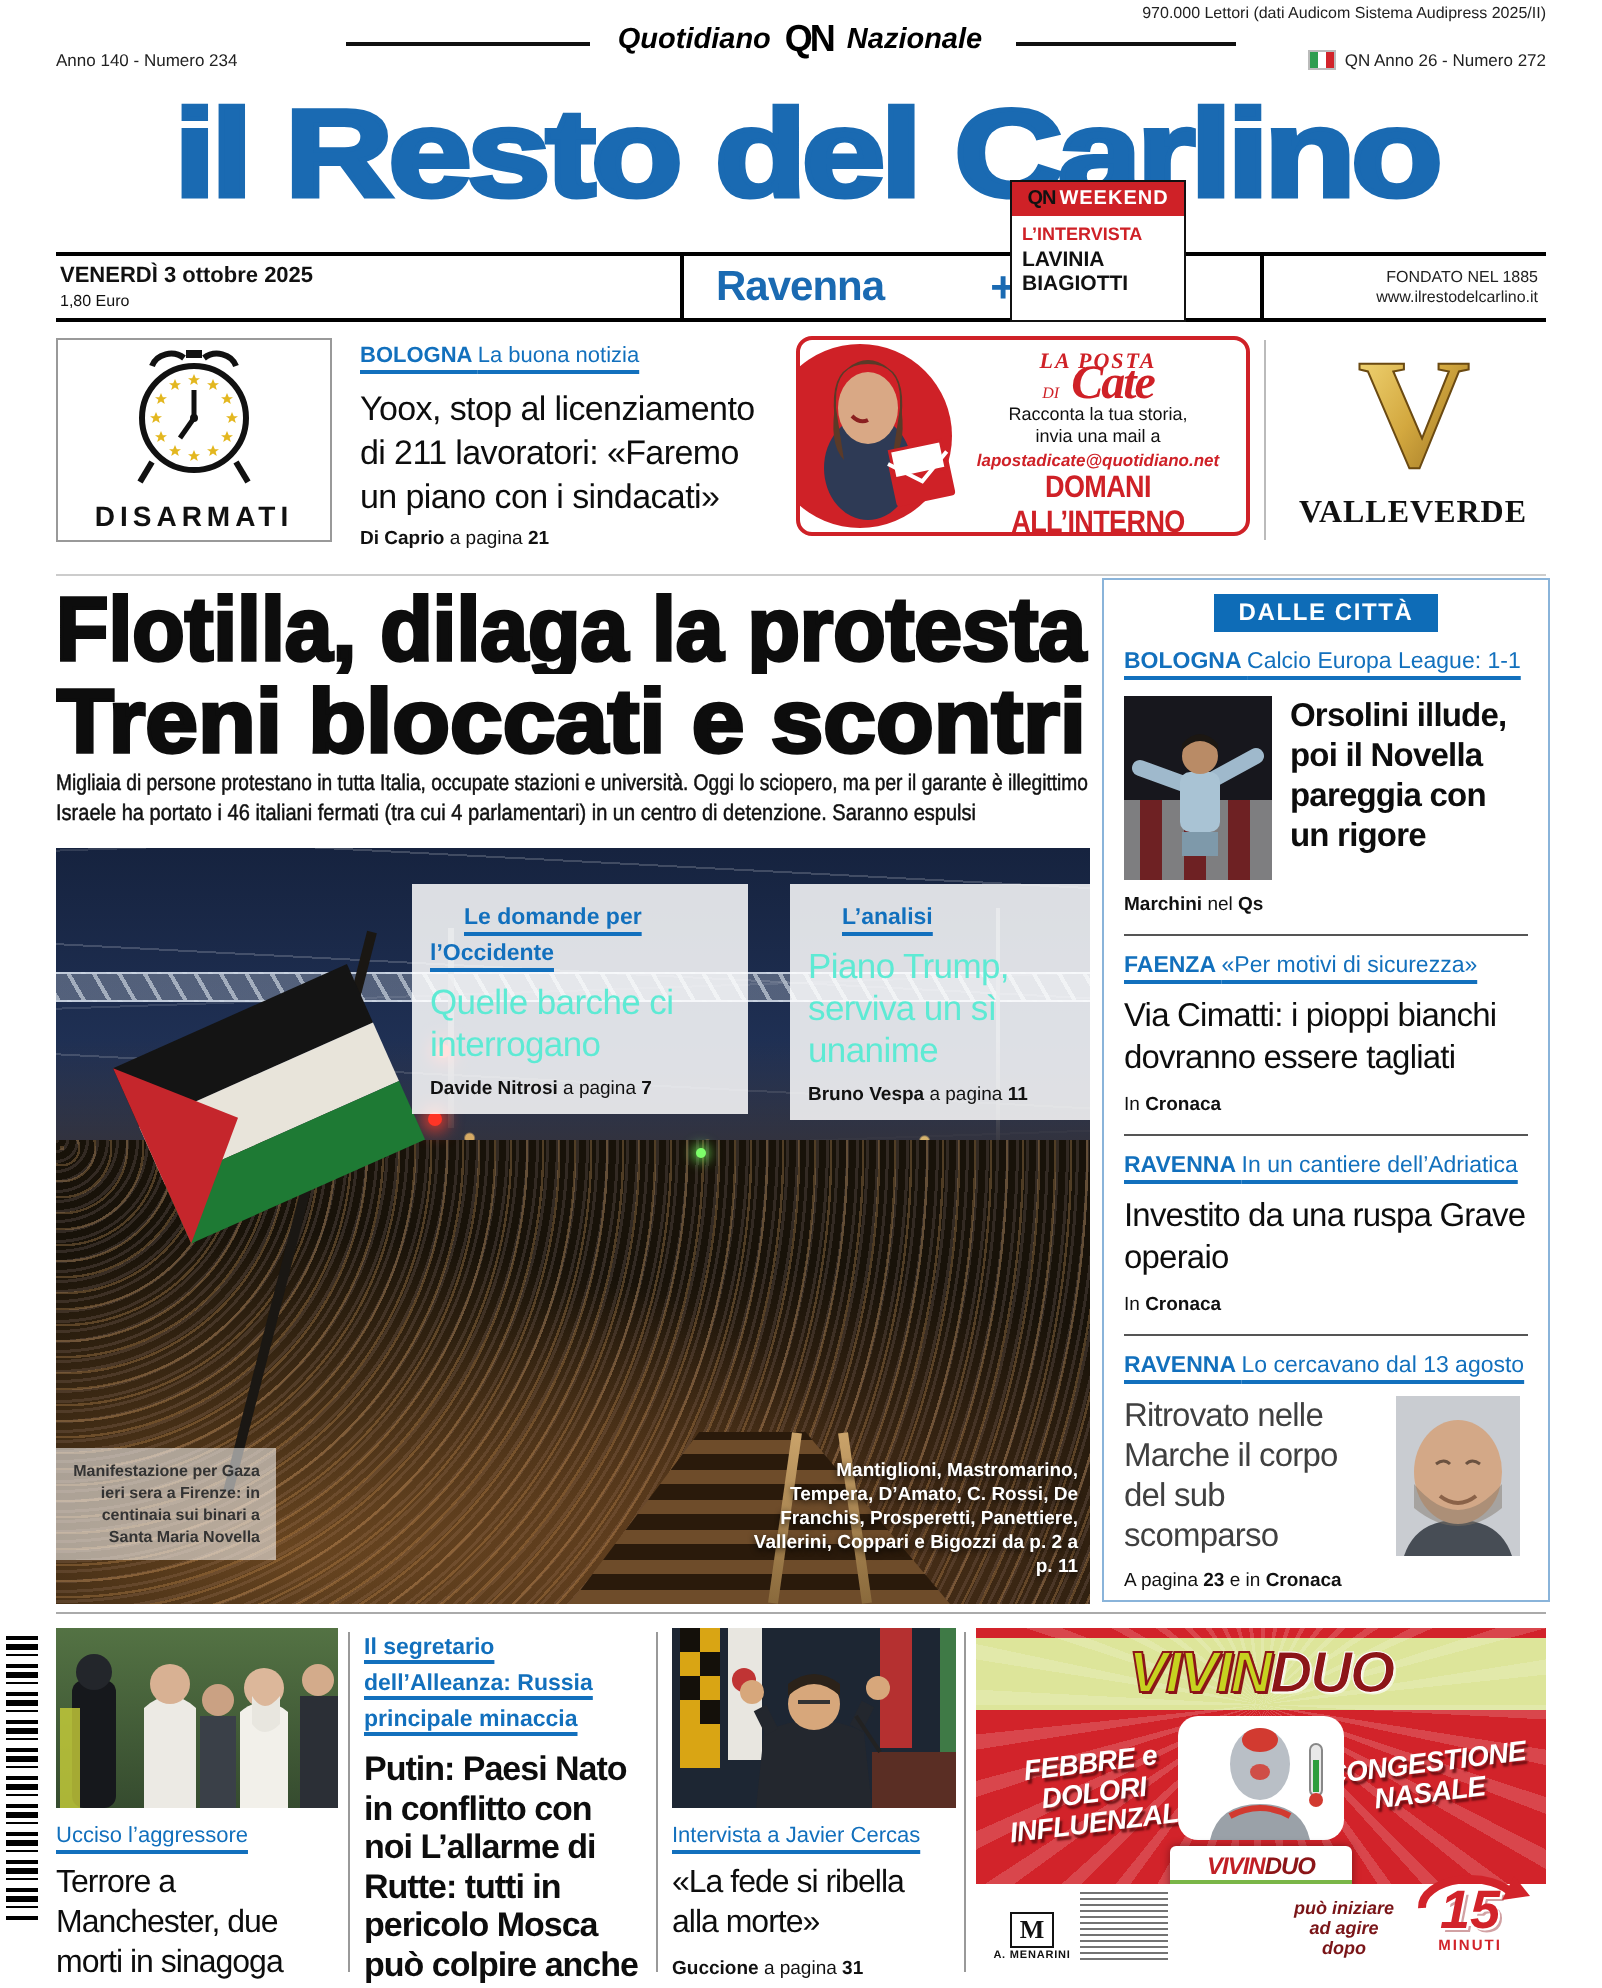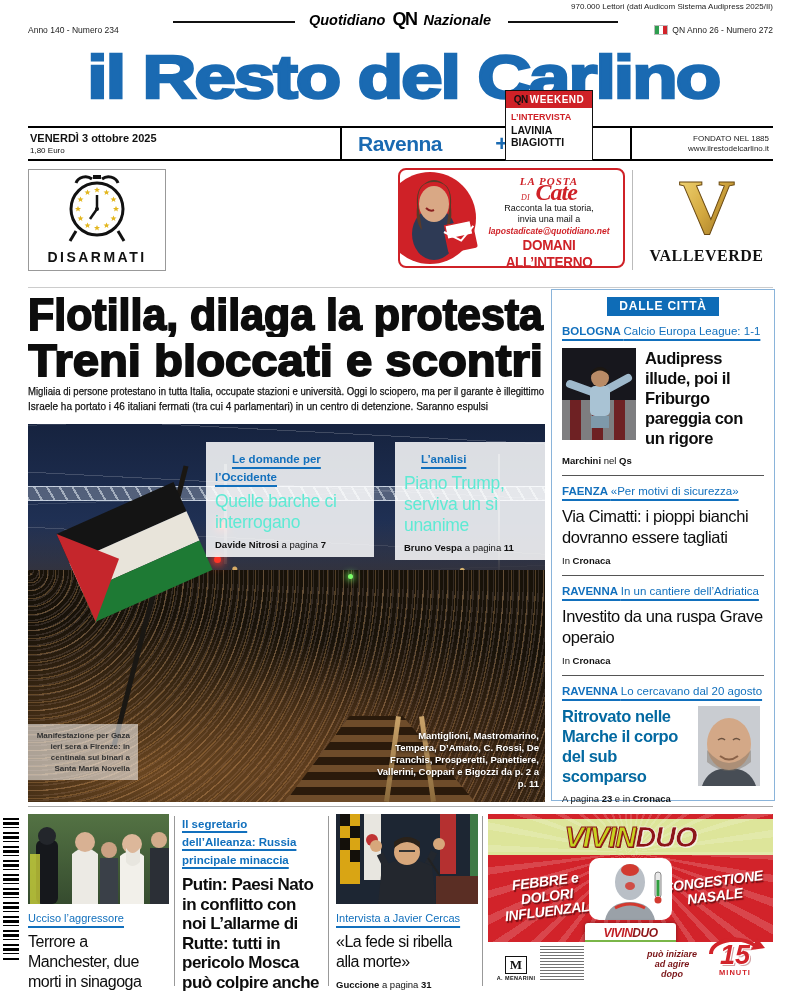--- a/index.html
+++ b/index.html
@@ -107,21 +107,21 @@
 
   
   .rail{position:absolute;left:551px;top:289px;width:224px;height:512px;border:1.5px solid #8ab4da;box-sizing:border-box;padding:7px 10px;background:#fff;}
   .rail-badge{width:fit-content;margin:0 auto;background:#0e6cb7;color:#fff;font-weight:bold;font-size:12px;letter-spacing:0.8px;padding:2px 12px 3px;}
   .rail .kicker{font-size:11.5px;display:inline-block;margin-top:9px;}
   .rail-hr{border:0;border-top:1.2px solid #555;margin:9px 0 0;}
   .rs1-row{display:flex;gap:9px;margin-top:9px;}
   .rs1-h{font-weight:bold;font-size:16.5px;line-height:20px;letter-spacing:-0.4px;color:#0d0d0d;}
   .rail-h-light{font-size:16.5px;line-height:21px;letter-spacing:-0.4px;color:#0d0d0d;margin-top:7px;}
   .rs4-row{display:flex;gap:8px;margin-top:7px;}
-  .rs4-h{font-weight:bold;font-size:16.5px;line-height:20px;letter-spacing:-0.4px;width:128px;color:#0369a1;}
+  .rs4-h{font-weight:normal;font-size:16.5px;line-height:20px;letter-spacing:-0.4px;width:128px;color:#404040;}
   .rail .byline{display:block;margin-top:7px;}
 
   .hr2{position:absolute;left:28px;top:806px;width:745px;height:1.2px;background:#aaa;}
 
   
   .barcode{position:absolute;left:3px;top:818px;width:16px;height:142px;background:
      repeating-linear-gradient(180deg,#000 0 2px,#fff 2px 4px,#000 4px 7px,#fff 7px 9px,#000 9px 10px,#fff 10px 14px);}
   .bcol{position:absolute;top:814px;}
   .bcol .kicker{display:inline-block;}
   .b-photo{width:100%;height:90px;display:block;}
@@ -235,20 +235,25 @@
         <use href="#st" transform="translate(-16.5,-9.5)"></use>
           <use href="#st" transform="translate(-9.5,-16.5)"></use>
         <line x1="0" y1="0" x2="0" y2="-14" stroke="#111" stroke-width="2.5"></line>
         <line x1="0" y1="0" x2="-7" y2="10" stroke="#111" stroke-width="2.5"></line>
         <circle r="2" fill="#111"></circle>
       </g>
     </svg>
     <div class="disarmati-caption">DISARMATI</div>
   </div>
 
+  <div class="yoox">
+    <span class="kicker"><span class="b">BOLOGNA </span><span>La buona notizia</span></span>
+    <div class="yoox-h">Yoox, stop al licenziamento di 211 lavoratori: «Faremo un piano con i sindacati»</div>
+    <div class="byline" style="margin-top:4px;"><span class="b">Di Caprio </span><span>a pagina </span><span class="b">21</span></div>
+  </div>
 
   <div class="posta">
     <div class="posta-art">
       <svg width="78" height="96" viewBox="0 0 78 96">
         <circle cx="30" cy="48" r="46" fill="#cf2127"></circle>
         <ellipse cx="34" cy="64" rx="22" ry="26" fill="#2e3a55"></ellipse>
         <ellipse cx="34" cy="34" rx="15" ry="18" fill="#d9a885"></ellipse>
         <path d="M18 30 Q18 12 34 12 Q50 12 50 30 L50 44 Q54 20 44 14 Q34 6 24 14 Q14 20 18 44 Z" fill="#5a3a28"></path>
         <path d="M18 30 Q14 52 22 60 L18 34 Z" fill="#5a3a28"></path>
         <path d="M50 30 Q54 52 46 60 L50 34 Z" fill="#5a3a28"></path>
@@ -357,39 +362,39 @@
             <rect x="52" y="52" width="11" height="40" fill="#c03434"></rect>
           <rect x="0" y="52" width="74" height="40" fill="rgba(10,10,16,.45)"></rect>
         </g>
         <line x1="8" y1="36" x2="30" y2="44" stroke="#9fb9cc" stroke-width="8" stroke-linecap="round"></line>
         <line x1="66" y1="30" x2="44" y2="42" stroke="#9fb9cc" stroke-width="8" stroke-linecap="round"></line>
         <rect x="28" y="38" width="20" height="30" rx="5" fill="#a9c3d4"></rect>
         <circle cx="38" cy="30" r="9" fill="#b98b66"></circle>
         <path d="M29 27 Q38 18 47 27 L47 24 Q38 14 29 24 Z" fill="#1c1712"></path>
         <rect x="29" y="68" width="18" height="12" fill="#7e99aa"></rect>
       </svg>
-      <div class="rs1-h">Audipress illude, poi il Friburgo pareggia con un rigore</div>
+      <div class="rs1-h">Orsolini illude, poi il Novella pareggia con un rigore</div>
     </div>
     <span class="byline"><span class="b">Marchini </span><span>nel </span><span class="b">Qs</span></span>
 
     <hr class="rail-hr">
 
     <span class="kicker"><span class="b">FAENZA </span><span>«Per motivi di sicurezza»</span></span>
     <div class="rail-h-light">Via Cimatti: i pioppi bianchi dovranno essere tagliati</div>
     <span class="byline"><span>In </span><span class="b">Cronaca</span></span>
 
     <hr class="rail-hr">
 
     <span class="kicker"><span class="b">RAVENNA </span><span>In un cantiere dell’Adriatica</span></span>
     <div class="rail-h-light">Investito da una ruspa Grave operaio</div>
     <span class="byline"><span>In </span><span class="b">Cronaca</span></span>
 
     <hr class="rail-hr">
 
-    <span class="kicker"><span class="b">RAVENNA </span><span>Lo cercavano dal 20 agosto</span></span>
+    <span class="kicker"><span class="b">RAVENNA </span><span>Lo cercavano dal 13 agosto</span></span>
     <div class="rs4-row">
       <div class="rs4-h">Ritrovato nelle Marche il corpo del sub scomparso</div>
       <svg width="62" height="80" viewBox="0 0 62 80" style="flex:none;">
         <rect width="62" height="80" fill="#c9ccd1"></rect>
         <path d="M4 80 Q10 62 31 62 Q52 62 58 80 Z" fill="#474d55"></path>
         <ellipse cx="31" cy="38" rx="22" ry="26" fill="#d3a887"></ellipse>
         <path d="M9 44 Q31 70 53 44 L53 56 Q31 74 9 56 Z" fill="rgba(125,112,100,.45)"></path>
         <path d="M20 34 Q24 31 27 34" stroke="#6b5240" stroke-width="1.5" fill="none"></path>
         <path d="M35 34 Q38 31 42 34" stroke="#6b5240" stroke-width="1.5" fill="none"></path>
         <path d="M22 50 Q31 57 40 50" stroke="#8a6248" stroke-width="2" fill="none"></path>

